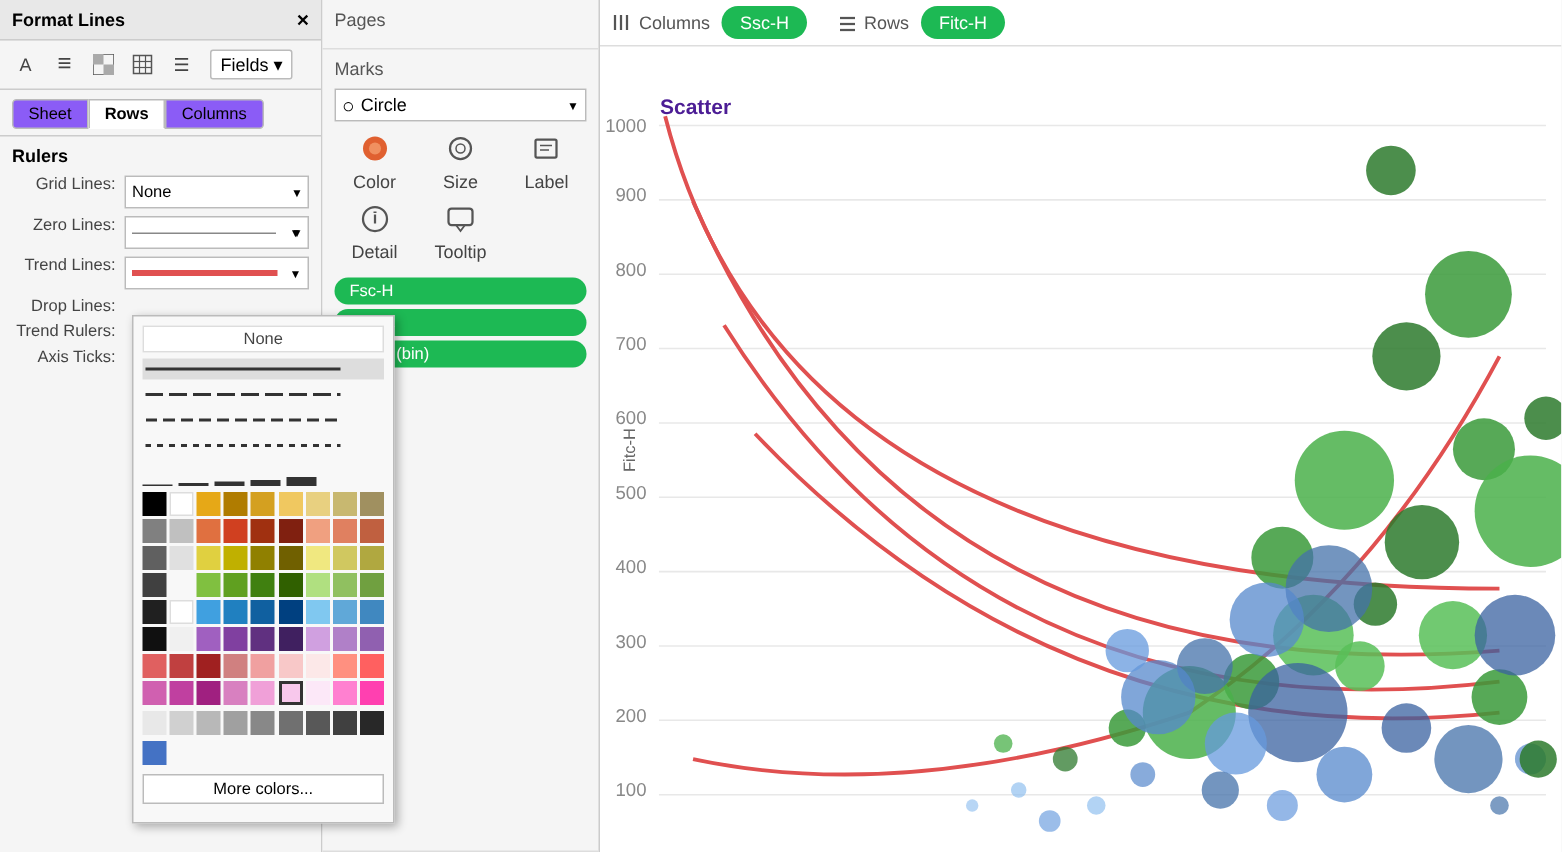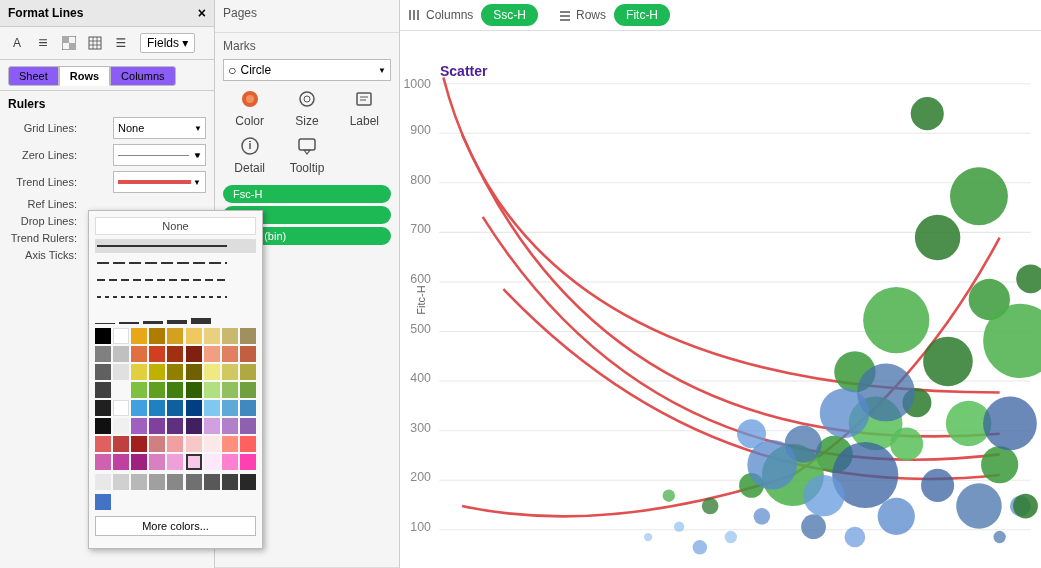--- a/index.html
+++ b/index.html
@@ -66,21 +66,21 @@
       font-weight: bold;
     }
     .fmt-tab:first-child { border-radius: 3px 0 0 3px; }
     .fmt-tab:last-child { border-radius: 0 3px 3px 0; }
 
     #lines-section {
       padding: 6px 8px;
     }
     .section-title { font-weight: bold; font-size: 12px; margin-bottom: 6px; }
     .line-row {
-      display: flex; align-items: center; margin-bottom: 5px; gap: 30px;
+      display: flex; margin-bottom: 5px;
     }
     .line-label { width: 75px; text-align: right; padding-right: 6px; color: #444; font-size: 11px; }
     .line-select {
       flex: 1;
       height: 22px;
       border: 1px solid #bbb;
       background: #fff;
       font-size: 11px;
       appearance: none;
       -webkit-appearance: none;
@@ -381,23 +381,20 @@
           <span style="position:absolute;right:4px;font-size:8px;">▼</span>
         </div>
       </div>
     </div>
     <div class="line-row">
       <span class="line-label">Trend Lines:</span>
       <div class="trend-line-color">
         <div class="trend-color-bar"></div>
         <span style="position:absolute;right:4px;font-size:8px;">▼</span>
       </div>
-    </div>
-    <div class="line-row">
-      <span class="line-label">Ref Lines:</span>
     </div>
     <div class="line-row">
       <span class="line-label">Drop Lines:</span>
     </div>
     <div class="line-row">
       <span class="line-label">Trend Rulers:</span>
     </div>
     <div class="line-row">
       <span class="line-label">Axis Ticks:</span>
     </div>

